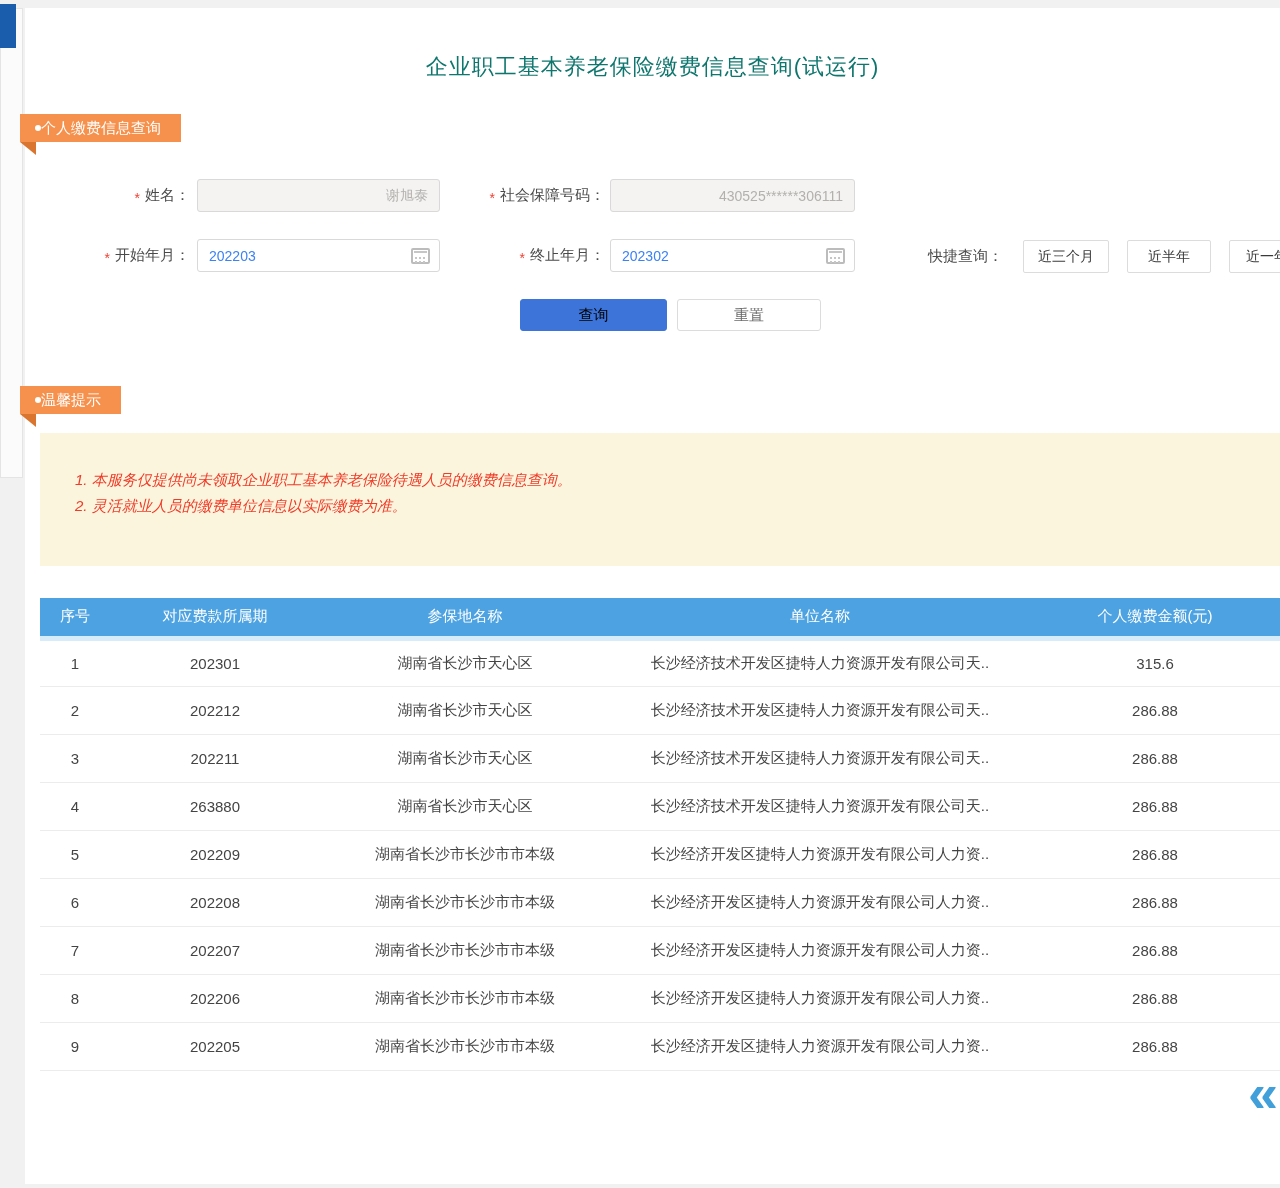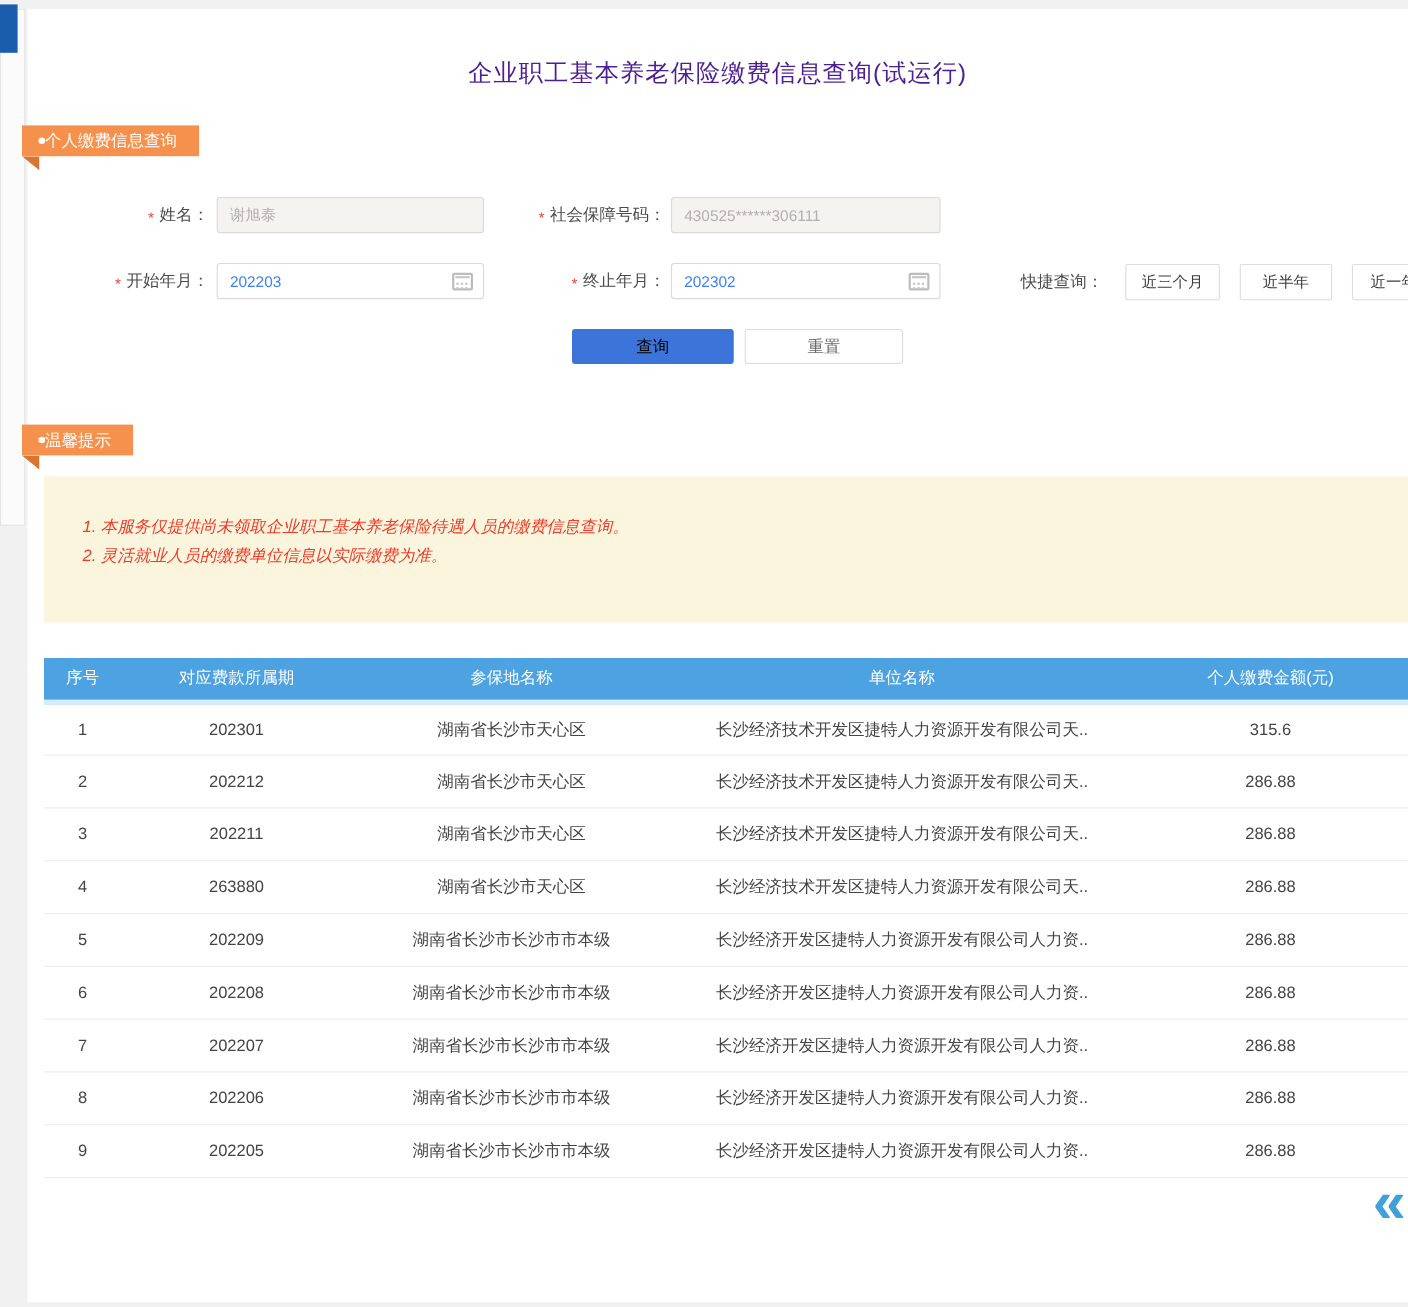--- a/index.html
+++ b/index.html
@@ -6,36 +6,36 @@
   body { font-family:"Liberation Sans","DejaVu Sans",sans-serif; background:#e8e8e8; }
   .screen { position:relative; width:1280px; height:1188px; overflow:hidden; background:#f1f1f1; }
 
   .sidebar-strip { position:absolute; left:0; top:8px; width:23px; height:470px;
     background:#fbfbfb; border:1px solid #e4e4e4; }
   .blue-tab { position:absolute; left:0; top:4px; width:16px; height:44px; background:#1b5dad; }
 
   .panel { position:absolute; left:25px; top:8px; width:1255px; height:1176px; background:#ffffff; }
 
   .page-title { position:absolute; left:25px; top:52px; width:1255px; text-align:center;
-    font-size:22px; font-weight:500; color:#4c1d95; letter-spacing:1px; }
+    font-size:22px; font-weight:500; color:#0f766e; letter-spacing:1px; }
 
   .badge { position:absolute; height:28px; display:flex; align-items:center; gap:0;
     padding:0 20px 0 15px; background:#f6914d; color:#fff; font-size:15px; }
   .badge .dot { width:6px; height:6px; border-radius:50%; background:#fff; flex:0 0 auto; }
   .badge-fold { position:absolute; width:16px; height:13px; background:#d9752f;
     clip-path:polygon(0 0,100% 0,100% 100%); }
 
   .flabel { position:absolute; height:33px; display:flex; align-items:center;
     justify-content:flex-end; gap:5px; font-size:15px; color:#4a4a4a; }
   .req { color:#f04134; font-size:14px; position:relative; top:2px; }
 
   .input { position:absolute; height:33px; border:1px solid #d9d9d9; border-radius:3px;
     background:#fff; font-size:14px; color:#3b82f6; display:flex; align-items:center;
     padding:0 32px 0 11px; }
-  .input.disabled { background:#f4f3f2; color:#b3b0ad; padding-right:11px; }
+  .input.disabled { background:#f4f3f2; color:#b3b0ad; padding-right:11px;justify-content:flex-end; }
 
   .cal { position:absolute; right:9px; top:8px; width:19px; height:16px;
     border:2px solid #bcbcbc; border-radius:2px; }
   .cal::before { content:""; position:absolute; left:1px; right:1px; top:1px; height:2px; background:#c6c6c6; }
   .cal::after { content:""; position:absolute; left:2px; top:7px; width:2px; height:2px; background:#c6c6c6;
     box-shadow:4px 0 #c6c6c6, 8px 0 #c6c6c6, 0 4px #c6c6c6, 4px 4px #c6c6c6, 8px 4px #c6c6c6; }
 
   .quick-group { position:absolute; left:1023px; top:240px; display:flex; gap:18px; }
   .quick-btn { height:33px; background:#fff; border:1px solid #dcdcdc; border-radius:2px;
     font-size:14px; color:#3a3a3a; display:flex; align-items:center; justify-content:center;

